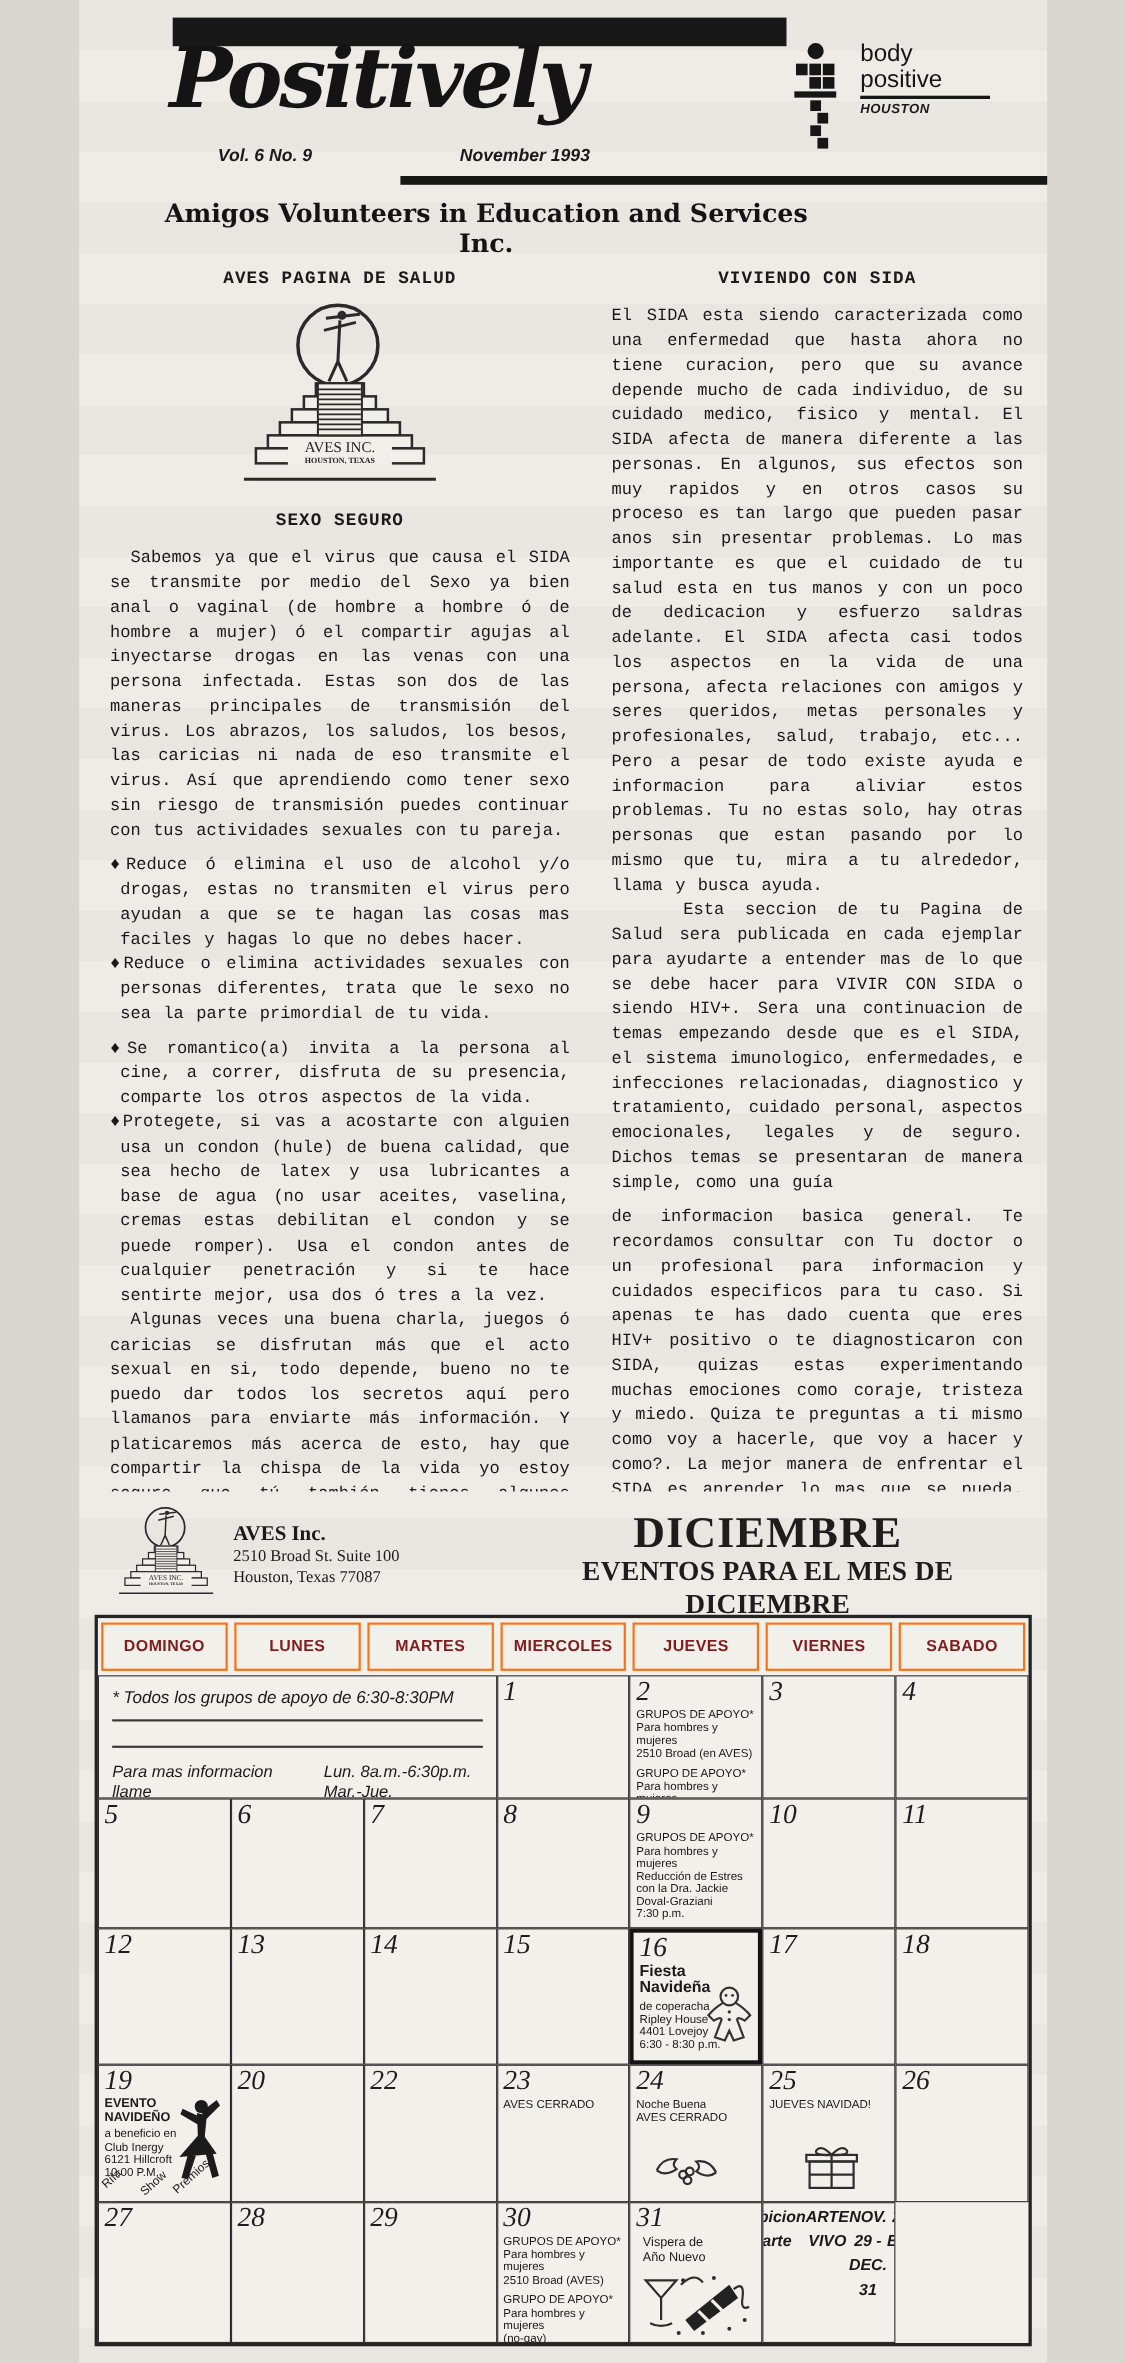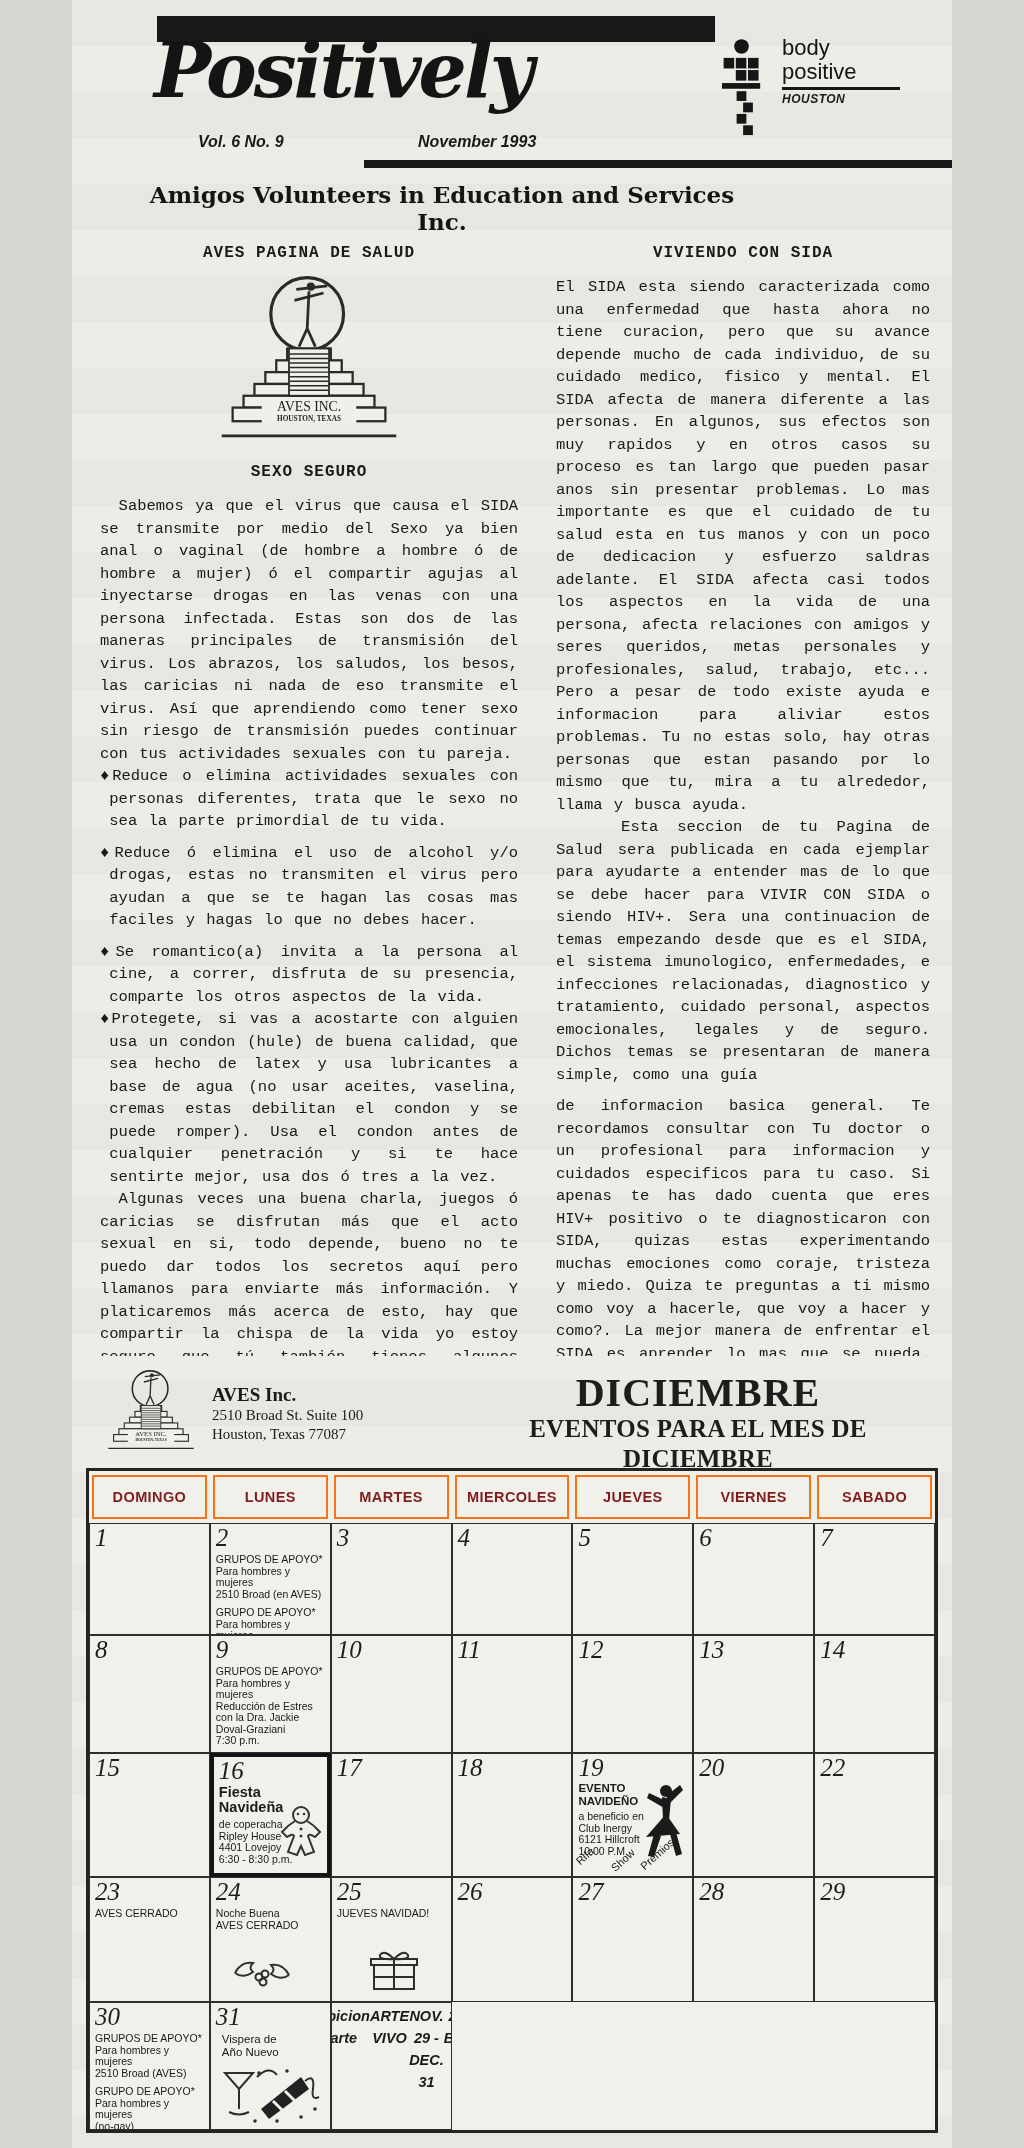--- a/index.html
+++ b/index.html
@@ -155,22 +155,22 @@
     <div class="col-left">
       <div class="col-head">AVES PAGINA DE SALUD</div>
       <div class="aves-logo-wrap">
         <svg width="200" height="173" viewBox="0 0 220 190">
           <use href="#pyramid"></use>
         </svg>
       </div>
       <div class="art-title">SEXO SEGURO</div>
 
       <p class="mono-p first-indent">Sabemos ya que el virus que causa el SIDA se transmite por medio del Sexo ya bien anal o vaginal (de hombre a hombre ó de hombre a mujer) ó el compartir agujas al inyectarse drogas en las venas con una persona infectada.  Estas son dos de las maneras principales de transmisión del virus.  Los abrazos, los saludos, los besos, las caricias ni nada de eso transmite el virus.  Así que aprendiendo como tener sexo sin riesgo de transmisión puedes continuar con tus actividades sexuales con tu pareja.</p>
+      <p class="mono-p b-item gap-top"><span>♦</span><span>Reduce ó elimina el uso de alcohol y/o drogas, estas no transmiten el virus pero ayudan a que se te hagan las cosas mas faciles y hagas lo que no debes hacer.</span></p>
       <p class="mono-p b-item"><span>♦</span><span>Reduce o elimina actividades sexuales con personas diferentes, trata que le sexo no sea la parte primordial de tu vida.</span></p>
-      <p class="mono-p b-item gap-top"><span>♦</span><span>Reduce ó elimina el uso de alcohol y/o drogas, estas no transmiten el virus pero ayudan a que se te hagan las cosas mas faciles y hagas lo que no debes hacer.</span></p>
       <p class="mono-p b-item gap-top"><span>♦</span><span>Se romantico(a) invita a la persona al cine, a correr, disfruta de su presencia, comparte los otros aspectos de la vida.</span></p>
       <p class="mono-p b-item"><span>♦</span><span>Protegete, si vas a acostarte con alguien usa un condon (hule) de buena calidad, que sea hecho de latex y usa lubricantes a base de agua (no usar aceites, vaselina, cremas estas debilitan el condon y se puede romper).  Usa el condon antes de cualquier penetración y si te hace sentirte mejor, usa dos ó tres a la vez.</span></p>
       <p class="mono-p first-indent">Algunas veces una buena charla, juegos ó caricias se disfrutan más que el acto sexual en si, todo depende, bueno no te puedo dar todos los secretos aquí pero llamanos para enviarte más información.  Y platicaremos más acerca de esto, hay que compartir la chispa de la vida yo estoy seguro que tú también tienes algunos secretos de "Nuevas Practicas Sexuales".</p>
     </div>
 
     <div class="col-right">
       <div class="col-head">VIVIENDO CON SIDA</div>
       <p class="mono-p">El SIDA esta siendo caracterizada como una enfermedad que hasta ahora no tiene curacion, pero que su avance depende mucho de cada individuo, de su cuidado medico, fisico y mental.  El SIDA afecta de manera diferente a las personas.  En algunos, sus efectos son muy rapidos y en otros casos su proceso es tan largo que pueden pasar anos sin presentar problemas.  Lo mas importante es que el cuidado de tu salud esta en tus manos y con un poco de dedicacion y esfuerzo saldras adelante.  El SIDA afecta casi todos los aspectos en la vida de una persona, afecta relaciones con amigos y seres queridos, metas personales y profesionales, salud, trabajo, etc...  Pero a pesar de todo existe ayuda e informacion para aliviar estos problemas.  Tu no estas solo, hay otras personas que estan pasando por lo mismo que tu, mira a tu alrededor, llama y busca ayuda.</p>
       <p class="mono-p deep-indent">Esta seccion de tu Pagina de Salud sera publicada en cada ejemplar para ayudarte a entender mas de lo que se debe hacer para VIVIR CON SIDA o siendo HIV+.  Sera una continuacion de temas empezando desde que es el SIDA, el sistema imunologico, enfermedades, e infecciones relacionadas, diagnostico y tratamiento, cuidado personal, aspectos emocionales, legales y de seguro.  Dichos temas se presentaran de manera simple, como una guía</p>
       <p class="mono-p gap-top">de informacion basica general.  Te recordamos consultar con Tu doctor o un profesional para informacion y cuidados especificos para tu caso.  Si apenas te has dado cuenta que eres HIV+ positivo o te diagnosticaron con SIDA, quizas estas experimentando muchas emociones como coraje, tristeza y miedo.  Quiza te preguntas a ti mismo como voy a hacerle, que voy a hacer y como?.  La mejor manera de enfrentar el SIDA es aprender lo mas que se pueda.  Esto te traera muchas ventajas como la de sentirte mas en control, que le ayudara a tu sistema a trabajar mejor.  Te sentiras mejor, y le ayudaras a tus doctores dandoles informacion apropiada de tus problemas y ellos en cambio te atenderan mejor.  "Recuerda tu no estas solo".  Al igual que AVES, hay muchas mas agencias, personas y amigos dispuestos a ayudarte.</p>
@@ -196,20 +196,35 @@
 
   <div class="cal-grid">
     <div class="hcell">DOMINGO</div>
     <div class="hcell">LUNES</div>
     <div class="hcell">MARTES</div>
     <div class="hcell">MIERCOLES</div>
     <div class="hcell">JUEVES</div>
     <div class="hcell">VIERNES</div>
     <div class="hcell">SABADO</div>
 
+    <div class="cell info">
+      <div class="info-note">* Todos los grupos de apoyo de 6:30-8:30PM</div>
+      <div class="info-gap"></div>
+      <div class="info-cols">
+        <div class="info-phone">
+          <div>Para mas informacion llame</div>
+          <div>640-AVES (640-2837)</div>
+        </div>
+        <div>
+          <div>Lun. 8a.m.-6:30p.m.</div>
+          <div>Mar.-Jue. 8a.m.-5p.m.</div>
+
+        </div>
+      </div>
+    </div>
     <div class="cell">
         <span class="dnum">1</span>
       </div>
     <div class="cell">
       <span class="dnum">2</span>
       <div class="ev">
         <div>GRUPOS DE APOYO*</div>
         <div>Para hombres y mujeres</div>
         <div>2510 Broad (en AVES)</div>
       </div>

